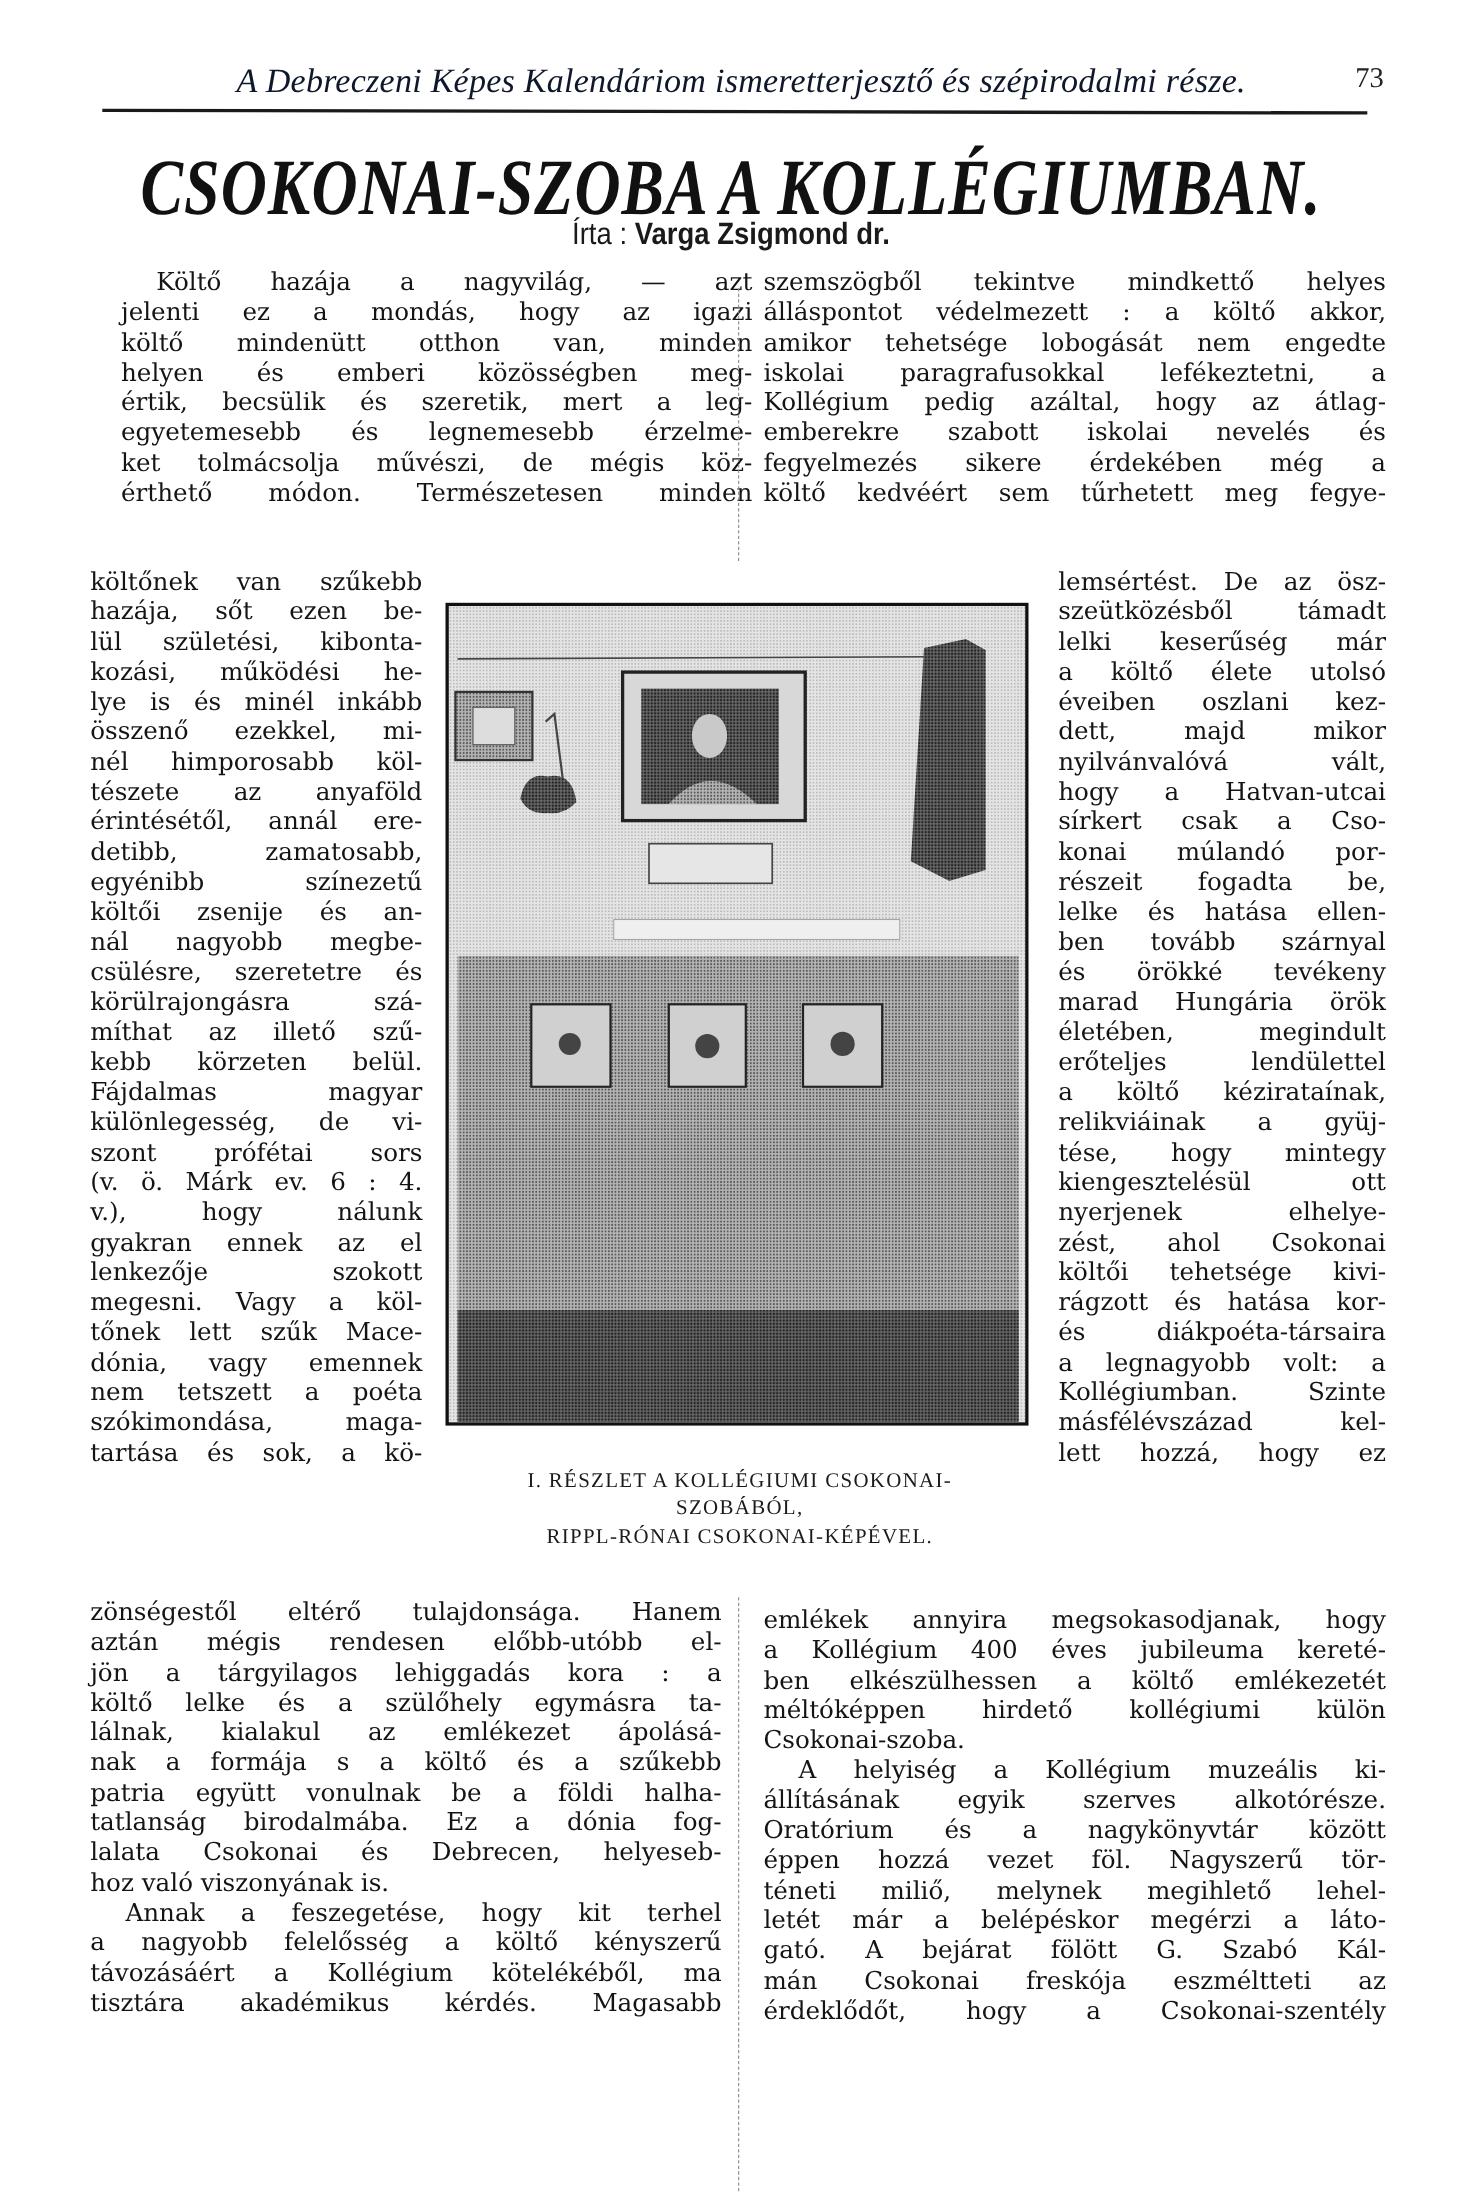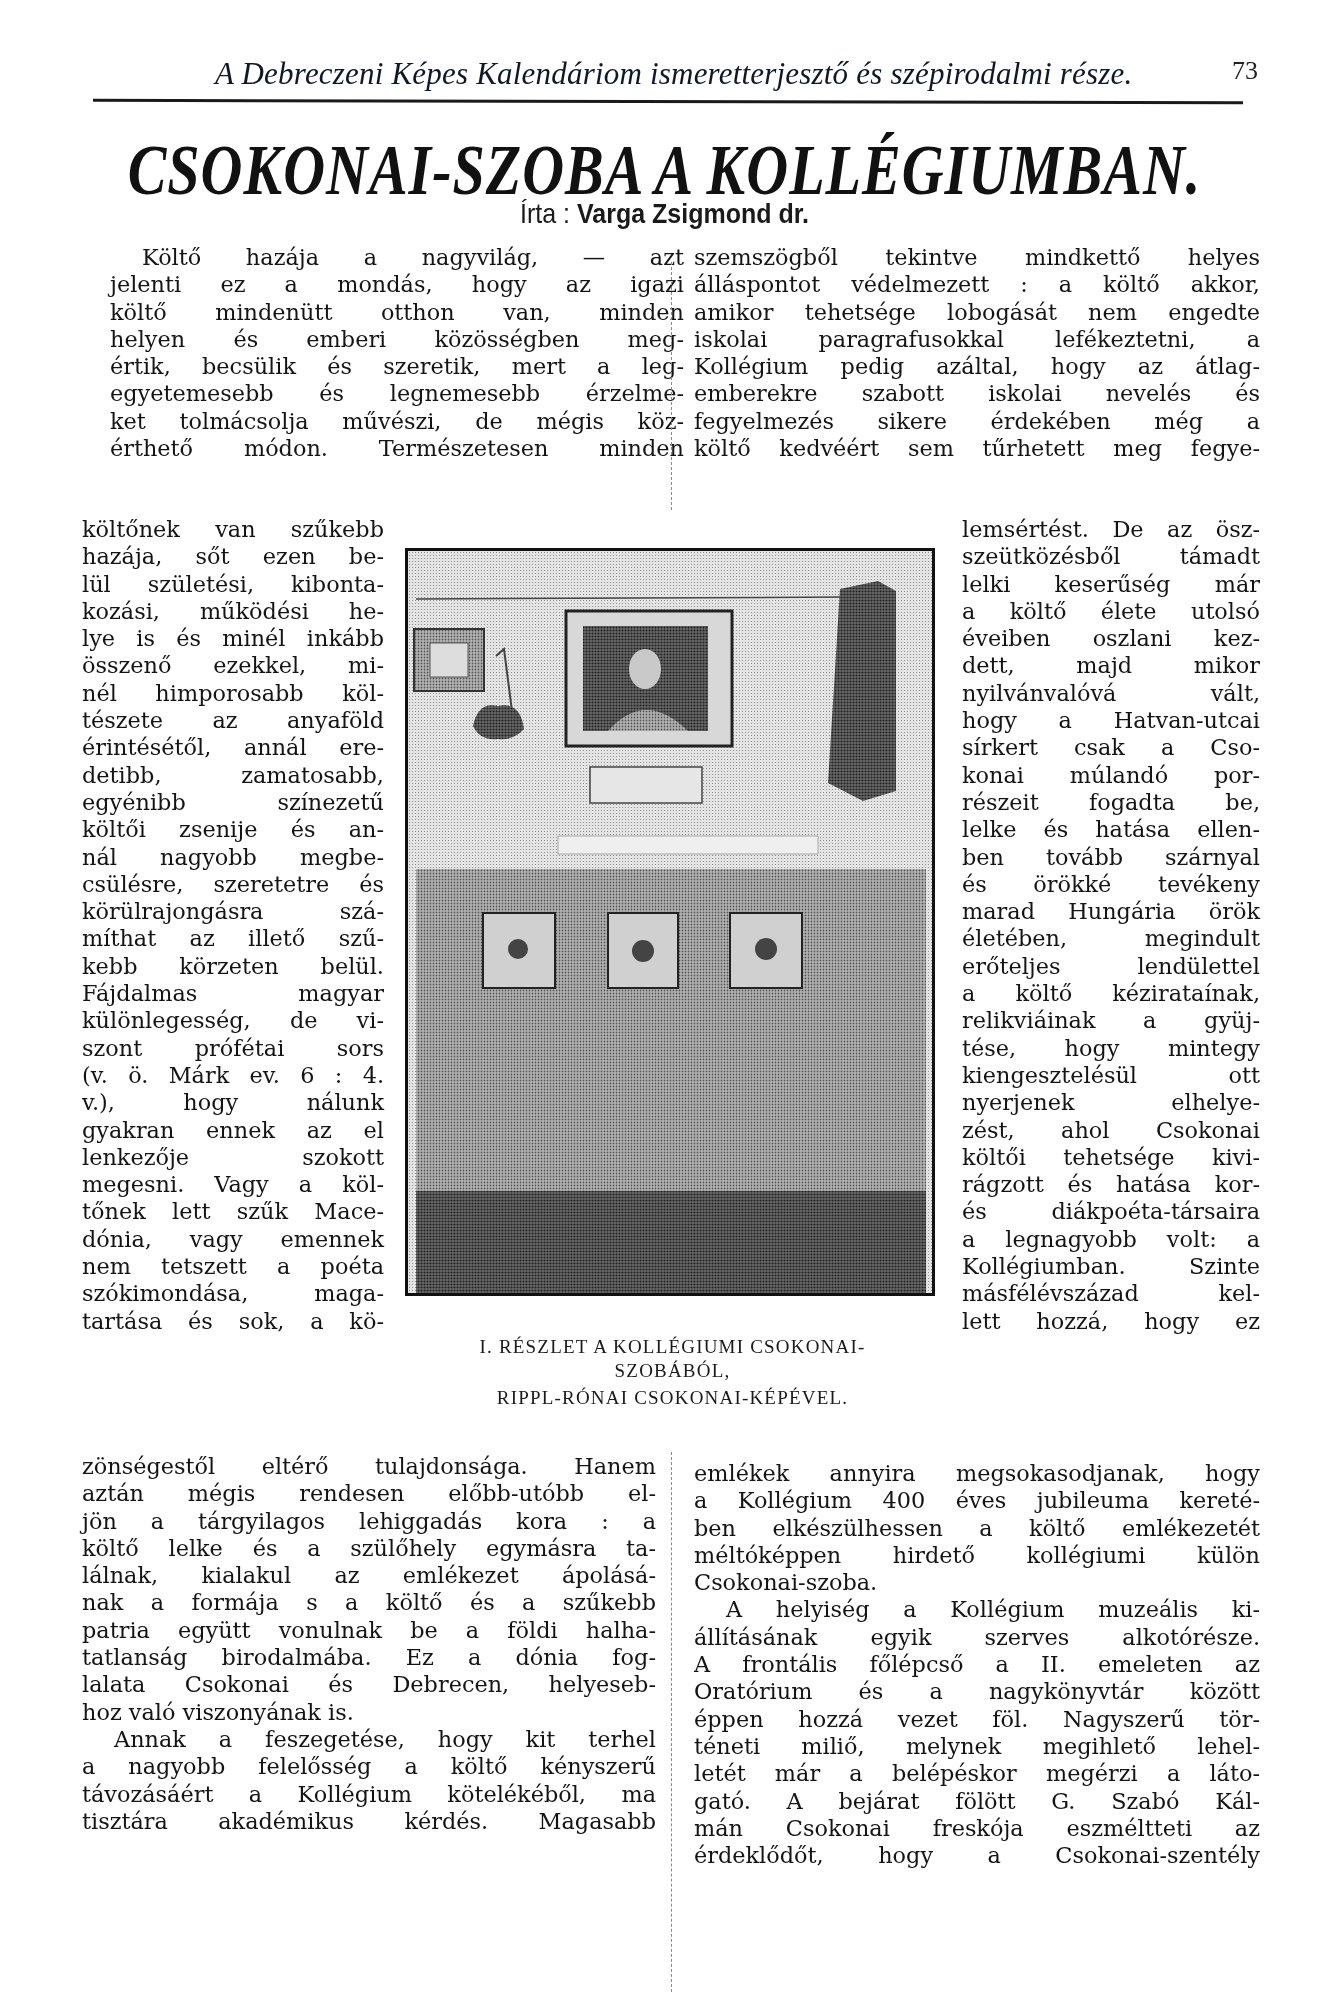--- a/index.html
+++ b/index.html
@@ -141,21 +141,20 @@
     <span class="ln">lett hozzá, hogy ez</span>
   </div>
 <div class="col" id="rc-bottom" style="left:694px; top:1460px; width:566px;">
     <span class="ln">emlékek annyira megsokasodjanak, hogy</span>
     <span class="ln">a Kollégium 400 éves jubileuma kereté-</span>
     <span class="ln">ben elkészülhessen a költő emlékezetét</span>
     <span class="ln">méltóképpen hirdető kollégiumi külön</span>
     <span class="ln last">Csokonai-szoba.</span>
     <span class="ln indent">A helyiség a Kollégium muzeális ki-</span>
     <span class="ln">állításának egyik szerves alkotórésze.</span>
-    <span class="ln">A frontális főlépcső a II. emeleten az</span>
     <span class="ln">Oratórium és a nagykönyvtár között</span>
     <span class="ln">éppen hozzá vezet föl. Nagyszerű tör-</span>
     <span class="ln">téneti miliő, melynek megihlető lehel-</span>
     <span class="ln">letét már a belépéskor megérzi a láto-</span>
     <span class="ln">gató. A bejárat fölött G. Szabó Kál-</span>
     <span class="ln">mán Csokonai freskója eszméltteti az</span>
     <span class="ln">érdeklődőt, hogy a Csokonai-szentély</span>
   </div>
 
 <div class="divider" style="top:262px; height:248px;"></div>

